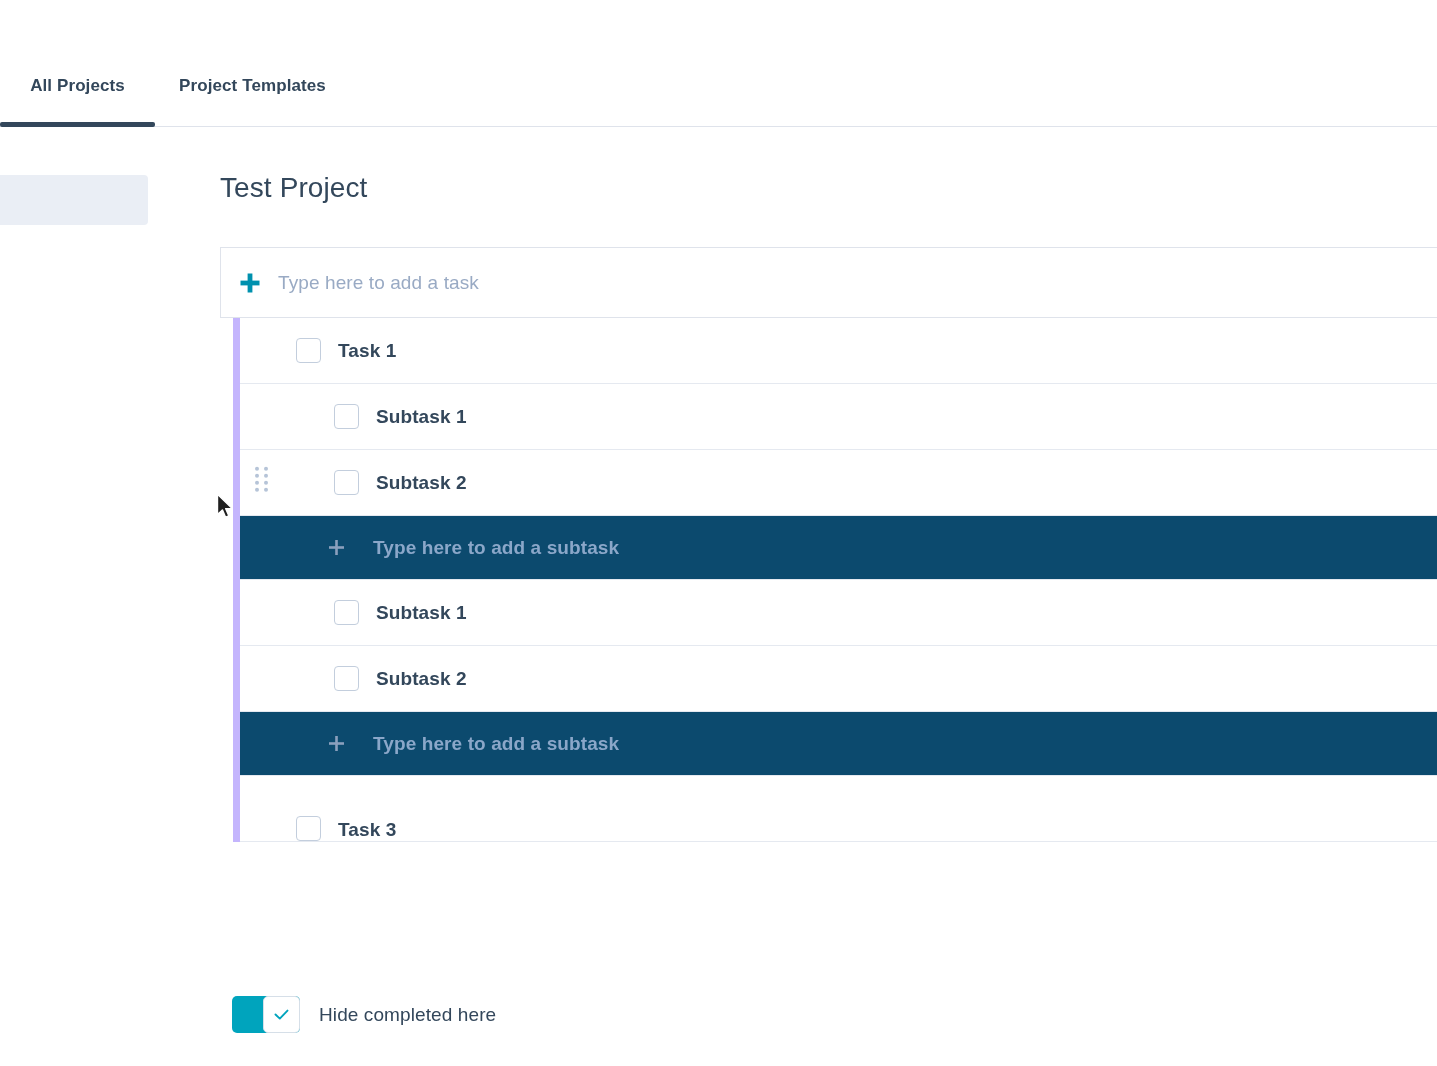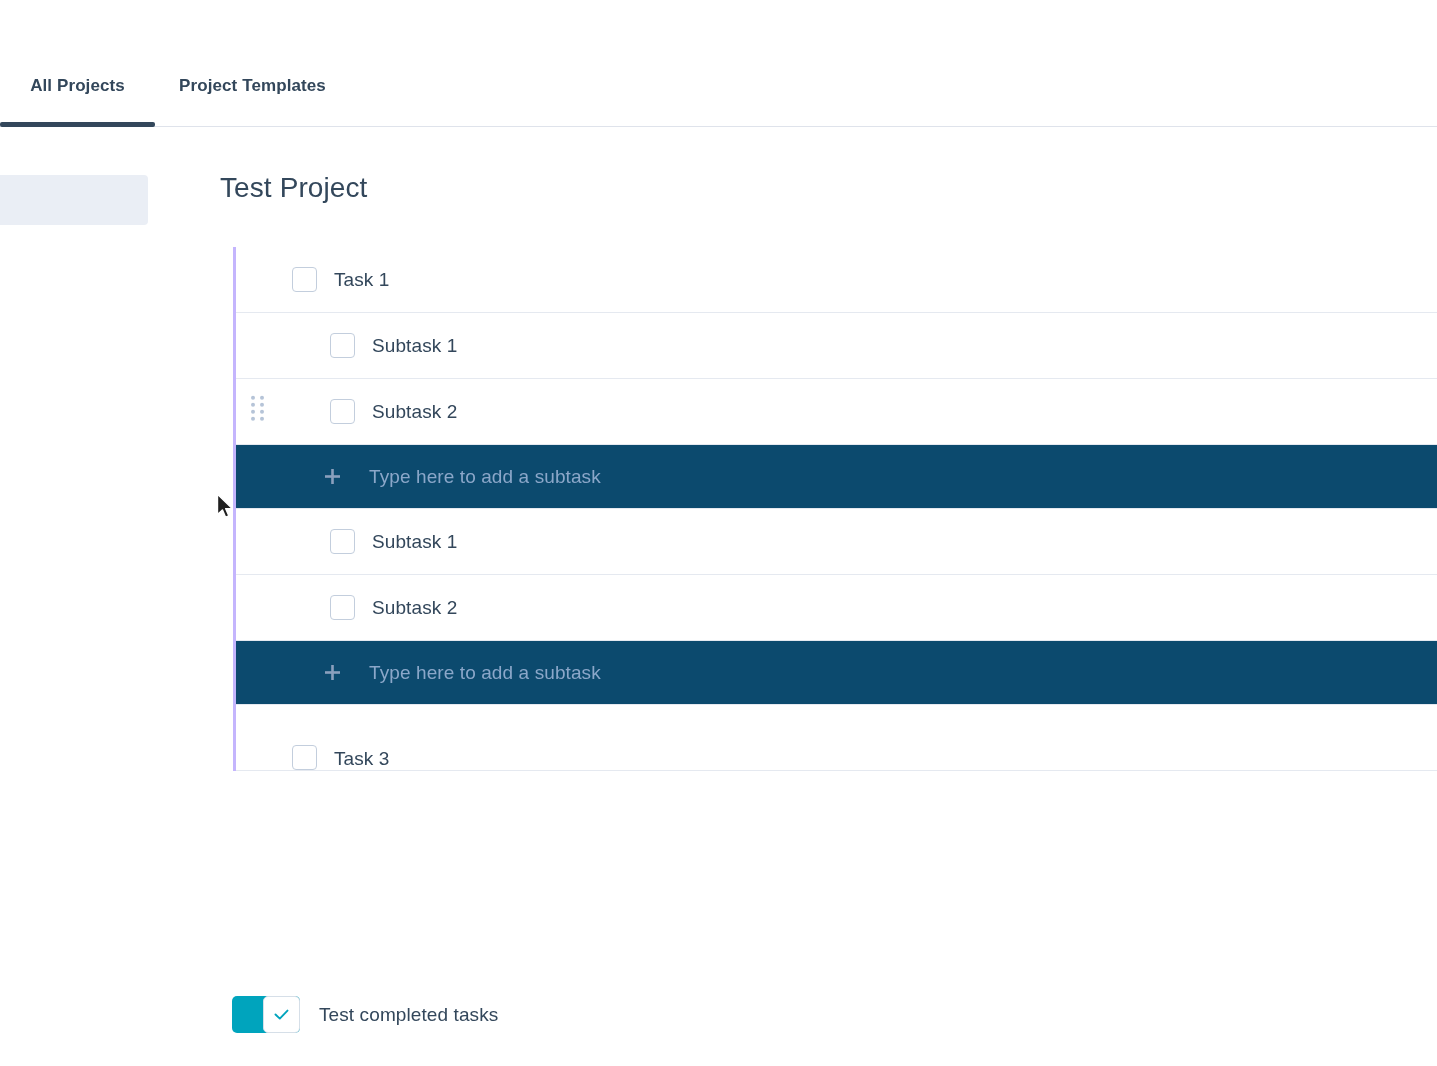--- a/index.html
+++ b/index.html
@@ -115,22 +115,23 @@
     color: #0091ae;
     flex: 0 0 auto;
   }
   .add-task-placeholder {
     font-size: 19px;
     color: #99aac4;
     letter-spacing: 0.1px;
   }
 
   .rows {
-    border-left: 3px solid #c4b5fd;
+    border-left: 7px solid #c4b5fd;
     margin-left: 13px;
+    font-weight: bold;
   }
   .row {
     position: relative;
     box-sizing: border-box;
     height: 66px;
     display: flex;
     align-items: center;
     border-bottom: 1px solid #e5e9f0;
     background: #fff;
   }
@@ -265,20 +266,29 @@
 </div>
 
 <div class="sidebar-block"></div>
 
 <div class="main">
 
   <div class="page-title">Test Project</div>
 
   <div class="task-panel">
 
+    <div class="add-task-row">
+      <span class="add-task-plus">
+        <svg width="22" height="22" viewBox="0 0 22 22" aria-hidden="true">
+          <rect x="8.6" y="1.5" width="4.8" height="19" fill="currentColor"></rect>
+          <rect x="1.5" y="8.6" width="19" height="4.8" fill="currentColor"></rect>
+        </svg>
+      </span>
+      <span class="add-task-placeholder">Type here to add a task</span>
+    </div>
 
     <div class="rows">
 
       <div class="row indent-task">
         <span class="checkbox"></span>
         <span class="row-label">Task 1</span>
       </div>
 
       <div class="row indent-subtask">
         <span class="checkbox"></span>
@@ -341,21 +351,21 @@
   </div>
 
   <div class="toggle-bar">
     <div class="toggle">
       <div class="toggle-knob">
         <svg width="19" height="19" viewBox="0 0 19 19" aria-hidden="true">
           <polyline points="3.5,9.5 7.8,13.6 15.5,5.6" fill="none" stroke="#00a4bd" stroke-width="1.9" stroke-linecap="round" stroke-linejoin="round"></polyline>
         </svg>
       </div>
     </div>
-    <span class="toggle-label">Test completed tasks</span>
+    <span class="toggle-label">Hide completed here</span>
   </div>
 
 </div>
 
 <div class="cursor">
   <svg width="20" height="27" viewBox="0 0 20 27" aria-hidden="true">
     <path d="M1.5,1.2 L1.5,21.5 L6.4,16.9 L9.6,24.2 L12.8,22.8 L9.7,15.7 L16.2,15.4 Z" fill="#1f1f1f" stroke="#ffffff" stroke-width="1.4" stroke-linejoin="round"></path>
   </svg>
 </div>
 

